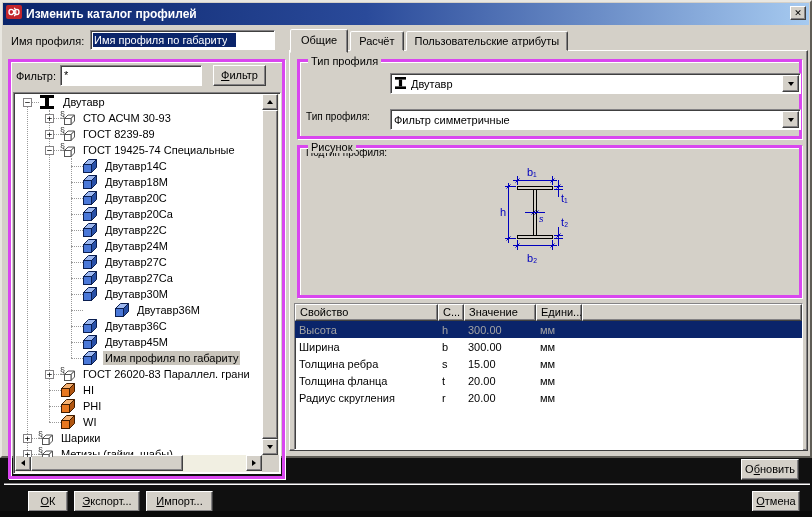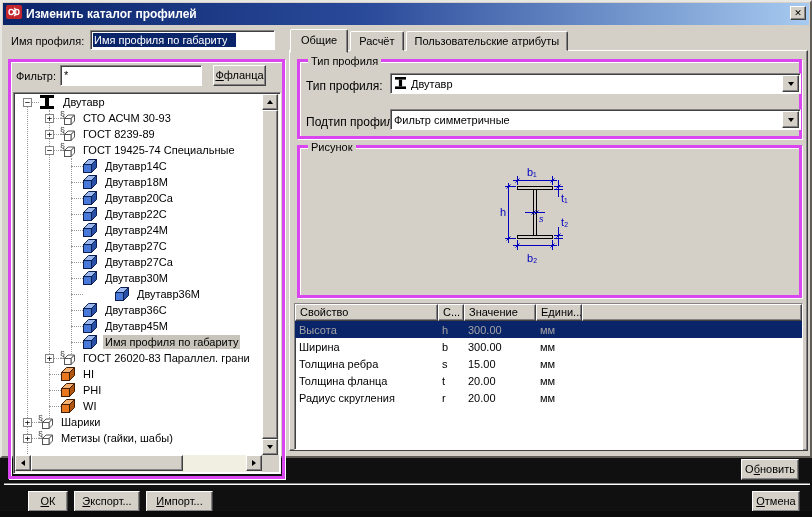--- a/index.html
+++ b/index.html
@@ -64,21 +64,21 @@
 
   
   .tabs { position:absolute; left:288px; top:28px; height:21px; display:flex; align-items:flex-end; z-index:3; }
   .tab { background:#d4d0c8; border:1px solid; border-color:#fff #404040 transparent #fff; box-shadow:inset -1px 0 0 #848284;
          font-size:11px; padding:3px 8px 3px 8px; margin-right:2px; position:relative; border-radius:2px 2px 0 0; }
   .tab.active { padding:4px 10px 6px 10px; margin-bottom:-2px; z-index:4; }
   .tabpage { position:absolute; left:287px; top:48px; width:519px; height:401px; background:#d4d0c8;
              border:1px solid; border-color:#fff #404040 #404040 #fff; box-shadow:inset -1px -1px 0 #848284; }
 
   
-  .field-label { position:absolute; font-size:12px; }
+  .field-label { position:absolute; font-size:10px;margin-top:32px; }
   .combo { position:absolute; height:21px; background:#fff; border:1px solid; border-color:#848284 #fff #fff #848284;
            box-shadow:inset 1px 1px 0 #404040; display:flex; align-items:center; padding-left:3px; font-size:11px; }
   .combo .cbtn { position:absolute; right:1px; top:1px; bottom:1px; width:17px; display:flex; align-items:center; justify-content:center; }
   .combo .ibeam { margin-right:4px; }
 
   
   .proptable { position:absolute; left:4px; top:252px; width:509px; height:147px; background:#fff;
                border:1px solid; border-color:#848284 #fff #fff #848284; box-shadow:inset 1px 1px 0 #404040; overflow:hidden; }
   .phead { display:flex; height:17px; }
   .phead .hcell { background:#d4d0c8; border:1px solid; border-color:#fff #404040 #404040 #fff; box-shadow:inset -1px -1px 0 #848284;
@@ -116,21 +116,21 @@
 
     <span class="txt name-label">Имя профиля:</span>
     <div class="sunken name-input">
       <span class="sel">Имя профиля по габариту</span>
         <span class="selpad"></span>
     </div>
 
     <div class="groupbox left-box"></div>
     <span class="txt filter-label">Фильтр:</span>
     <div class="sunken filter-input"><span>*</span></div>
-    <div class="raised btn filter-btn"><span class="u">Ф</span><span>фланца</span></div>
+    <div class="raised btn filter-btn"><span class="u">Ф</span><span>ильтр</span></div>
 
     <div class="tree sunken">
       <div class="tree-view" id="tree-rows">
           <div class="spine" style="left:12px; top:8px; height:352px;"></div>
           <div class="spine" style="left:34px; top:16px; height:312px;"></div>
           <div class="spine" style="left:56px; top:64px; height:200px;"></div>
           <div class="trow" style="padding-left:8px;">
             <span class="stub" style="left:12px; width:12px;"></span>
             <span class="exp">−</span>
             <svg class="ti" width="18" height="16" viewBox="0 0 18 16">
@@ -197,20 +197,32 @@
             <span class="stub" style="left:56px; width:12px;"></span>
             <span class="spacer"></span>
             <svg class="ti" width="16" height="16" viewBox="0 0 16 16">
               <g stroke="#0a1e50" stroke-width="1">
   <polygon points="1.5,6.5 6.5,1.5 14.5,1.5 9.5,6.5" fill="#9db8f0"></polygon>
   <polygon points="9.5,6.5 14.5,1.5 14.5,9.5 9.5,14.5" fill="#2850a8"></polygon>
   <rect x="1.5" y="6.5" width="8" height="8" fill="#4a78d8"></rect>
               </g>
             </svg>
             <span class="lbl">Двутавр18М</span>
+          </div>
+          <div class="trow" style="padding-left:52px;">
+            <span class="stub" style="left:56px; width:12px;"></span>
+            <span class="spacer"></span>
+            <svg class="ti" width="16" height="16" viewBox="0 0 16 16">
+              <g stroke="#0a1e50" stroke-width="1">
+  <polygon points="1.5,6.5 6.5,1.5 14.5,1.5 9.5,6.5" fill="#9db8f0"></polygon>
+  <polygon points="9.5,6.5 14.5,1.5 14.5,9.5 9.5,14.5" fill="#2850a8"></polygon>
+  <rect x="1.5" y="6.5" width="8" height="8" fill="#4a78d8"></rect>
+              </g>
+            </svg>
+            <span class="lbl">Двутавр20С</span>
           </div>
           <div class="trow" style="padding-left:52px;">
             <span class="stub" style="left:56px; width:12px;"></span>
             <span class="spacer"></span>
             <svg class="ti" width="16" height="16" viewBox="0 0 16 16">
               <g stroke="#0a1e50" stroke-width="1">
   <polygon points="1.5,6.5 6.5,1.5 14.5,1.5 9.5,6.5" fill="#9db8f0"></polygon>
   <polygon points="9.5,6.5 14.5,1.5 14.5,9.5 9.5,14.5" fill="#2850a8"></polygon>
   <rect x="1.5" y="6.5" width="8" height="8" fill="#4a78d8"></rect>
               </g>

